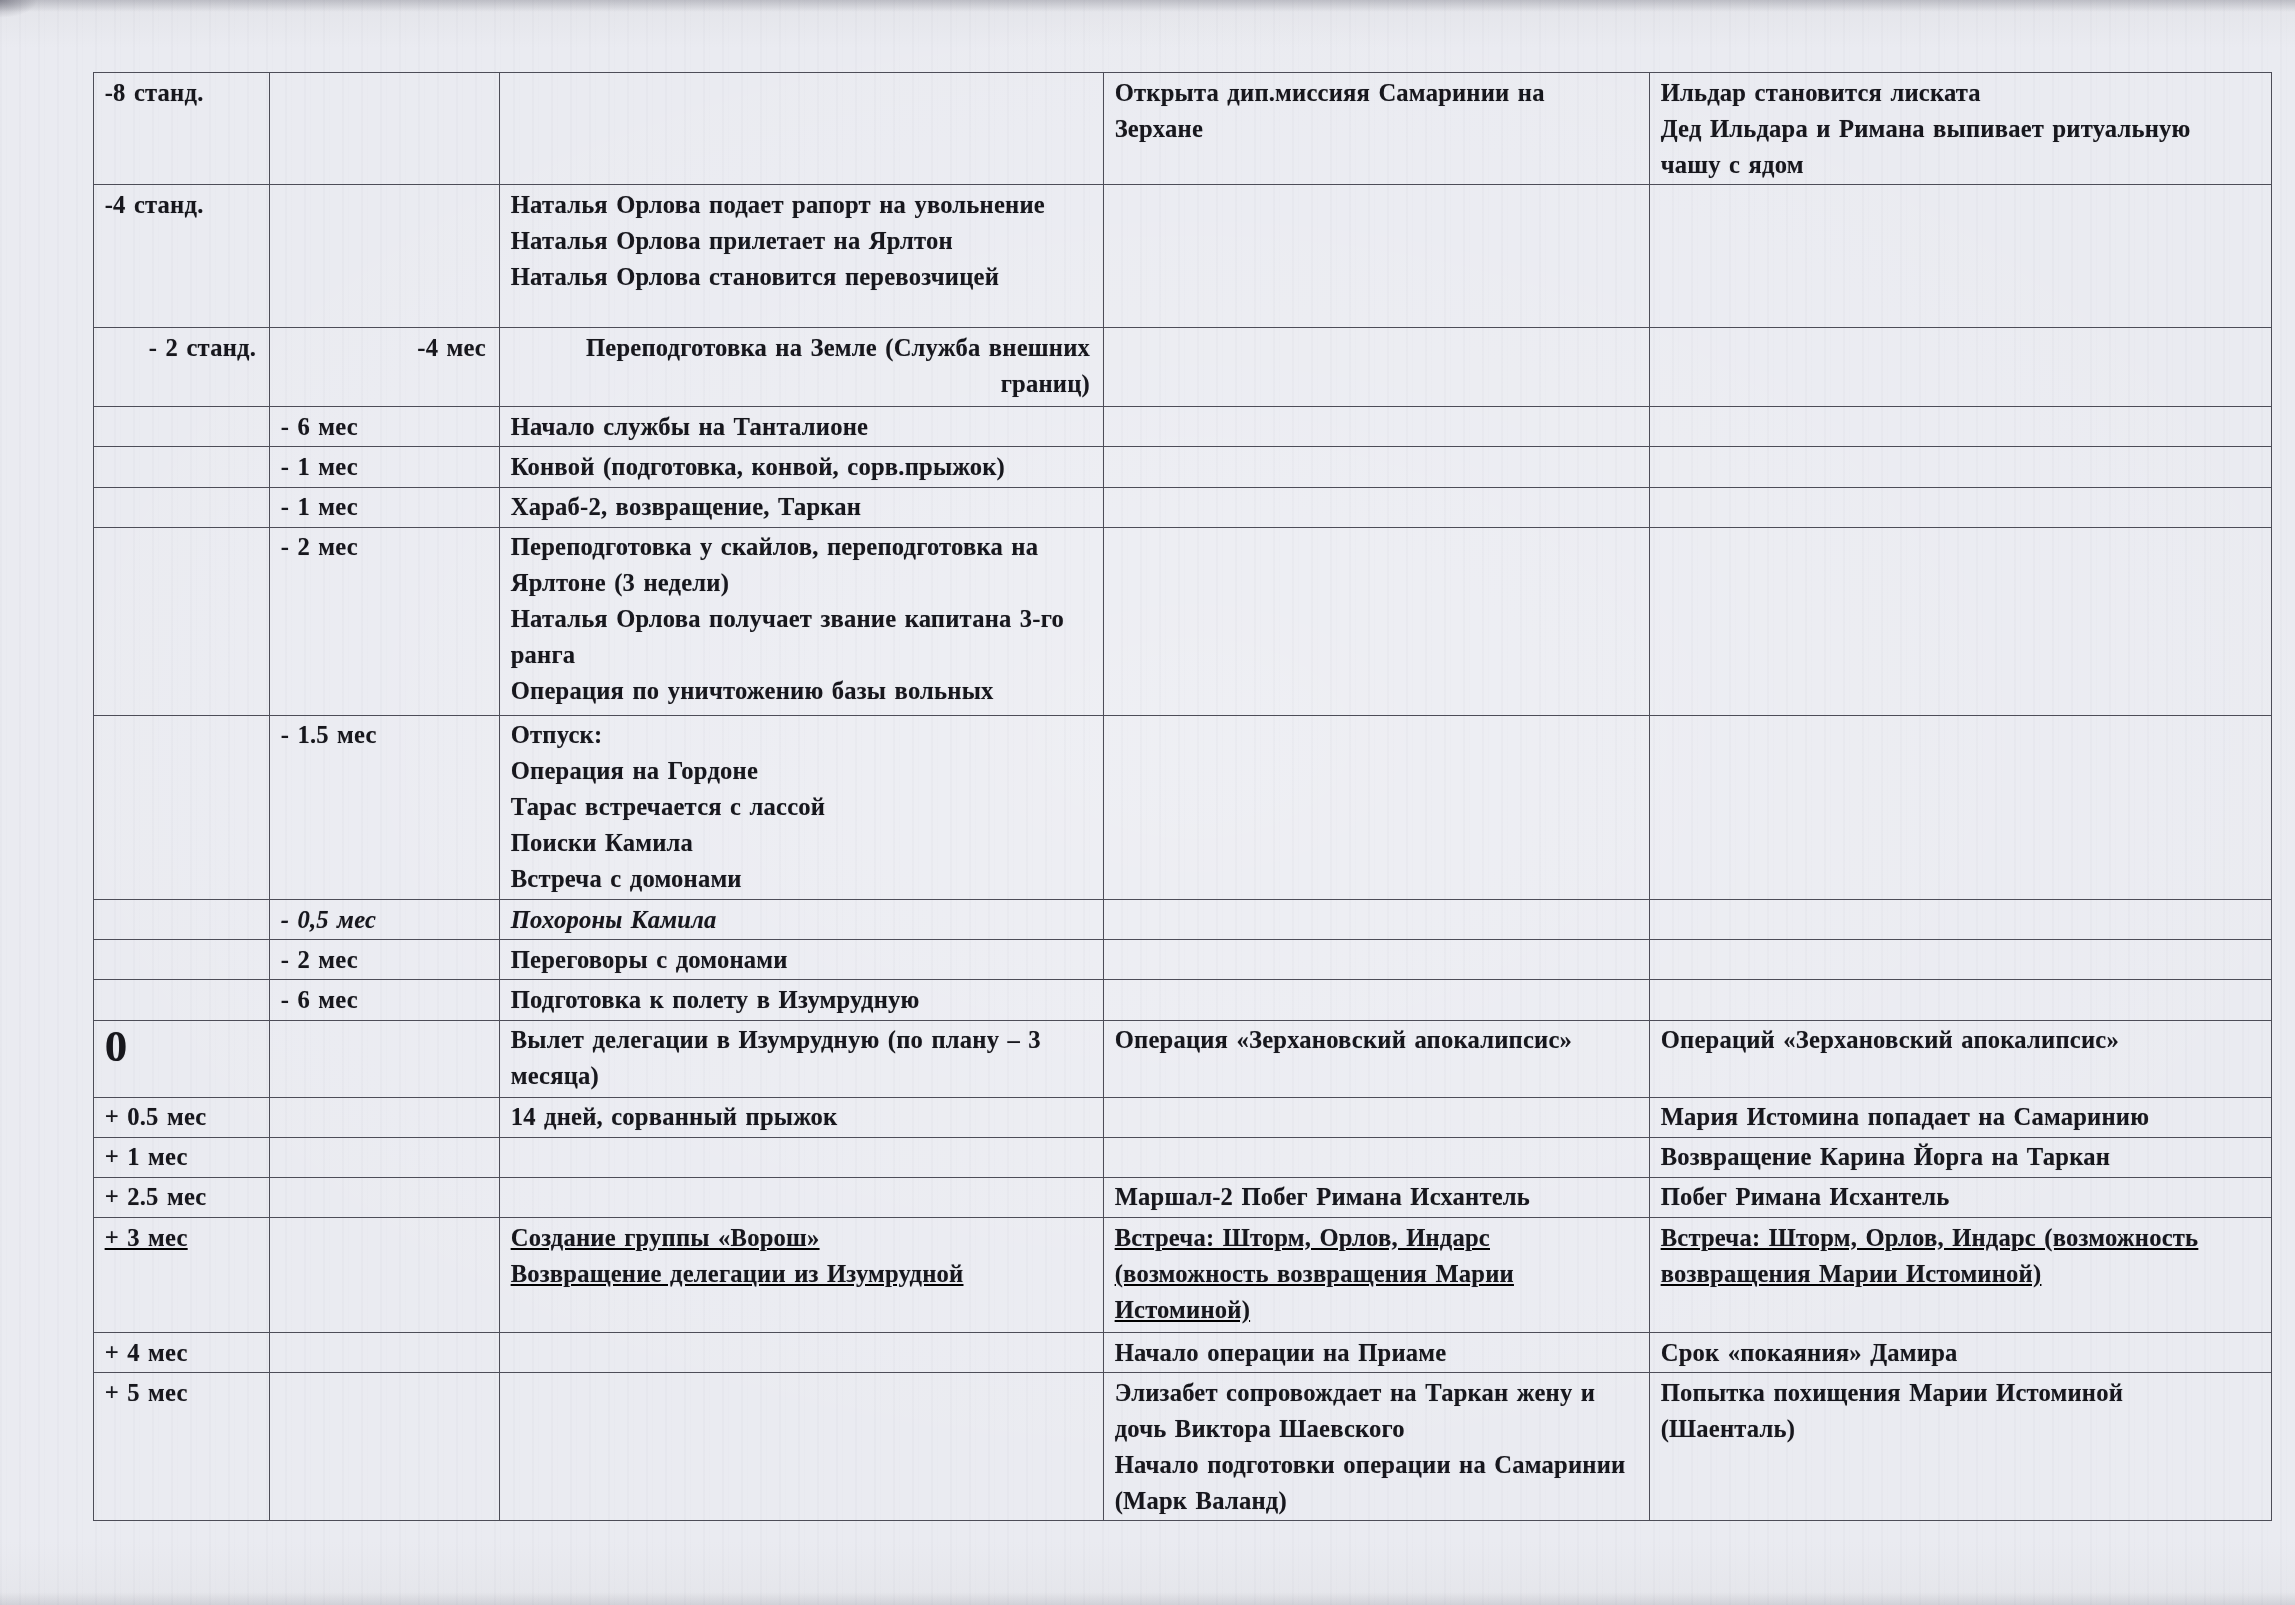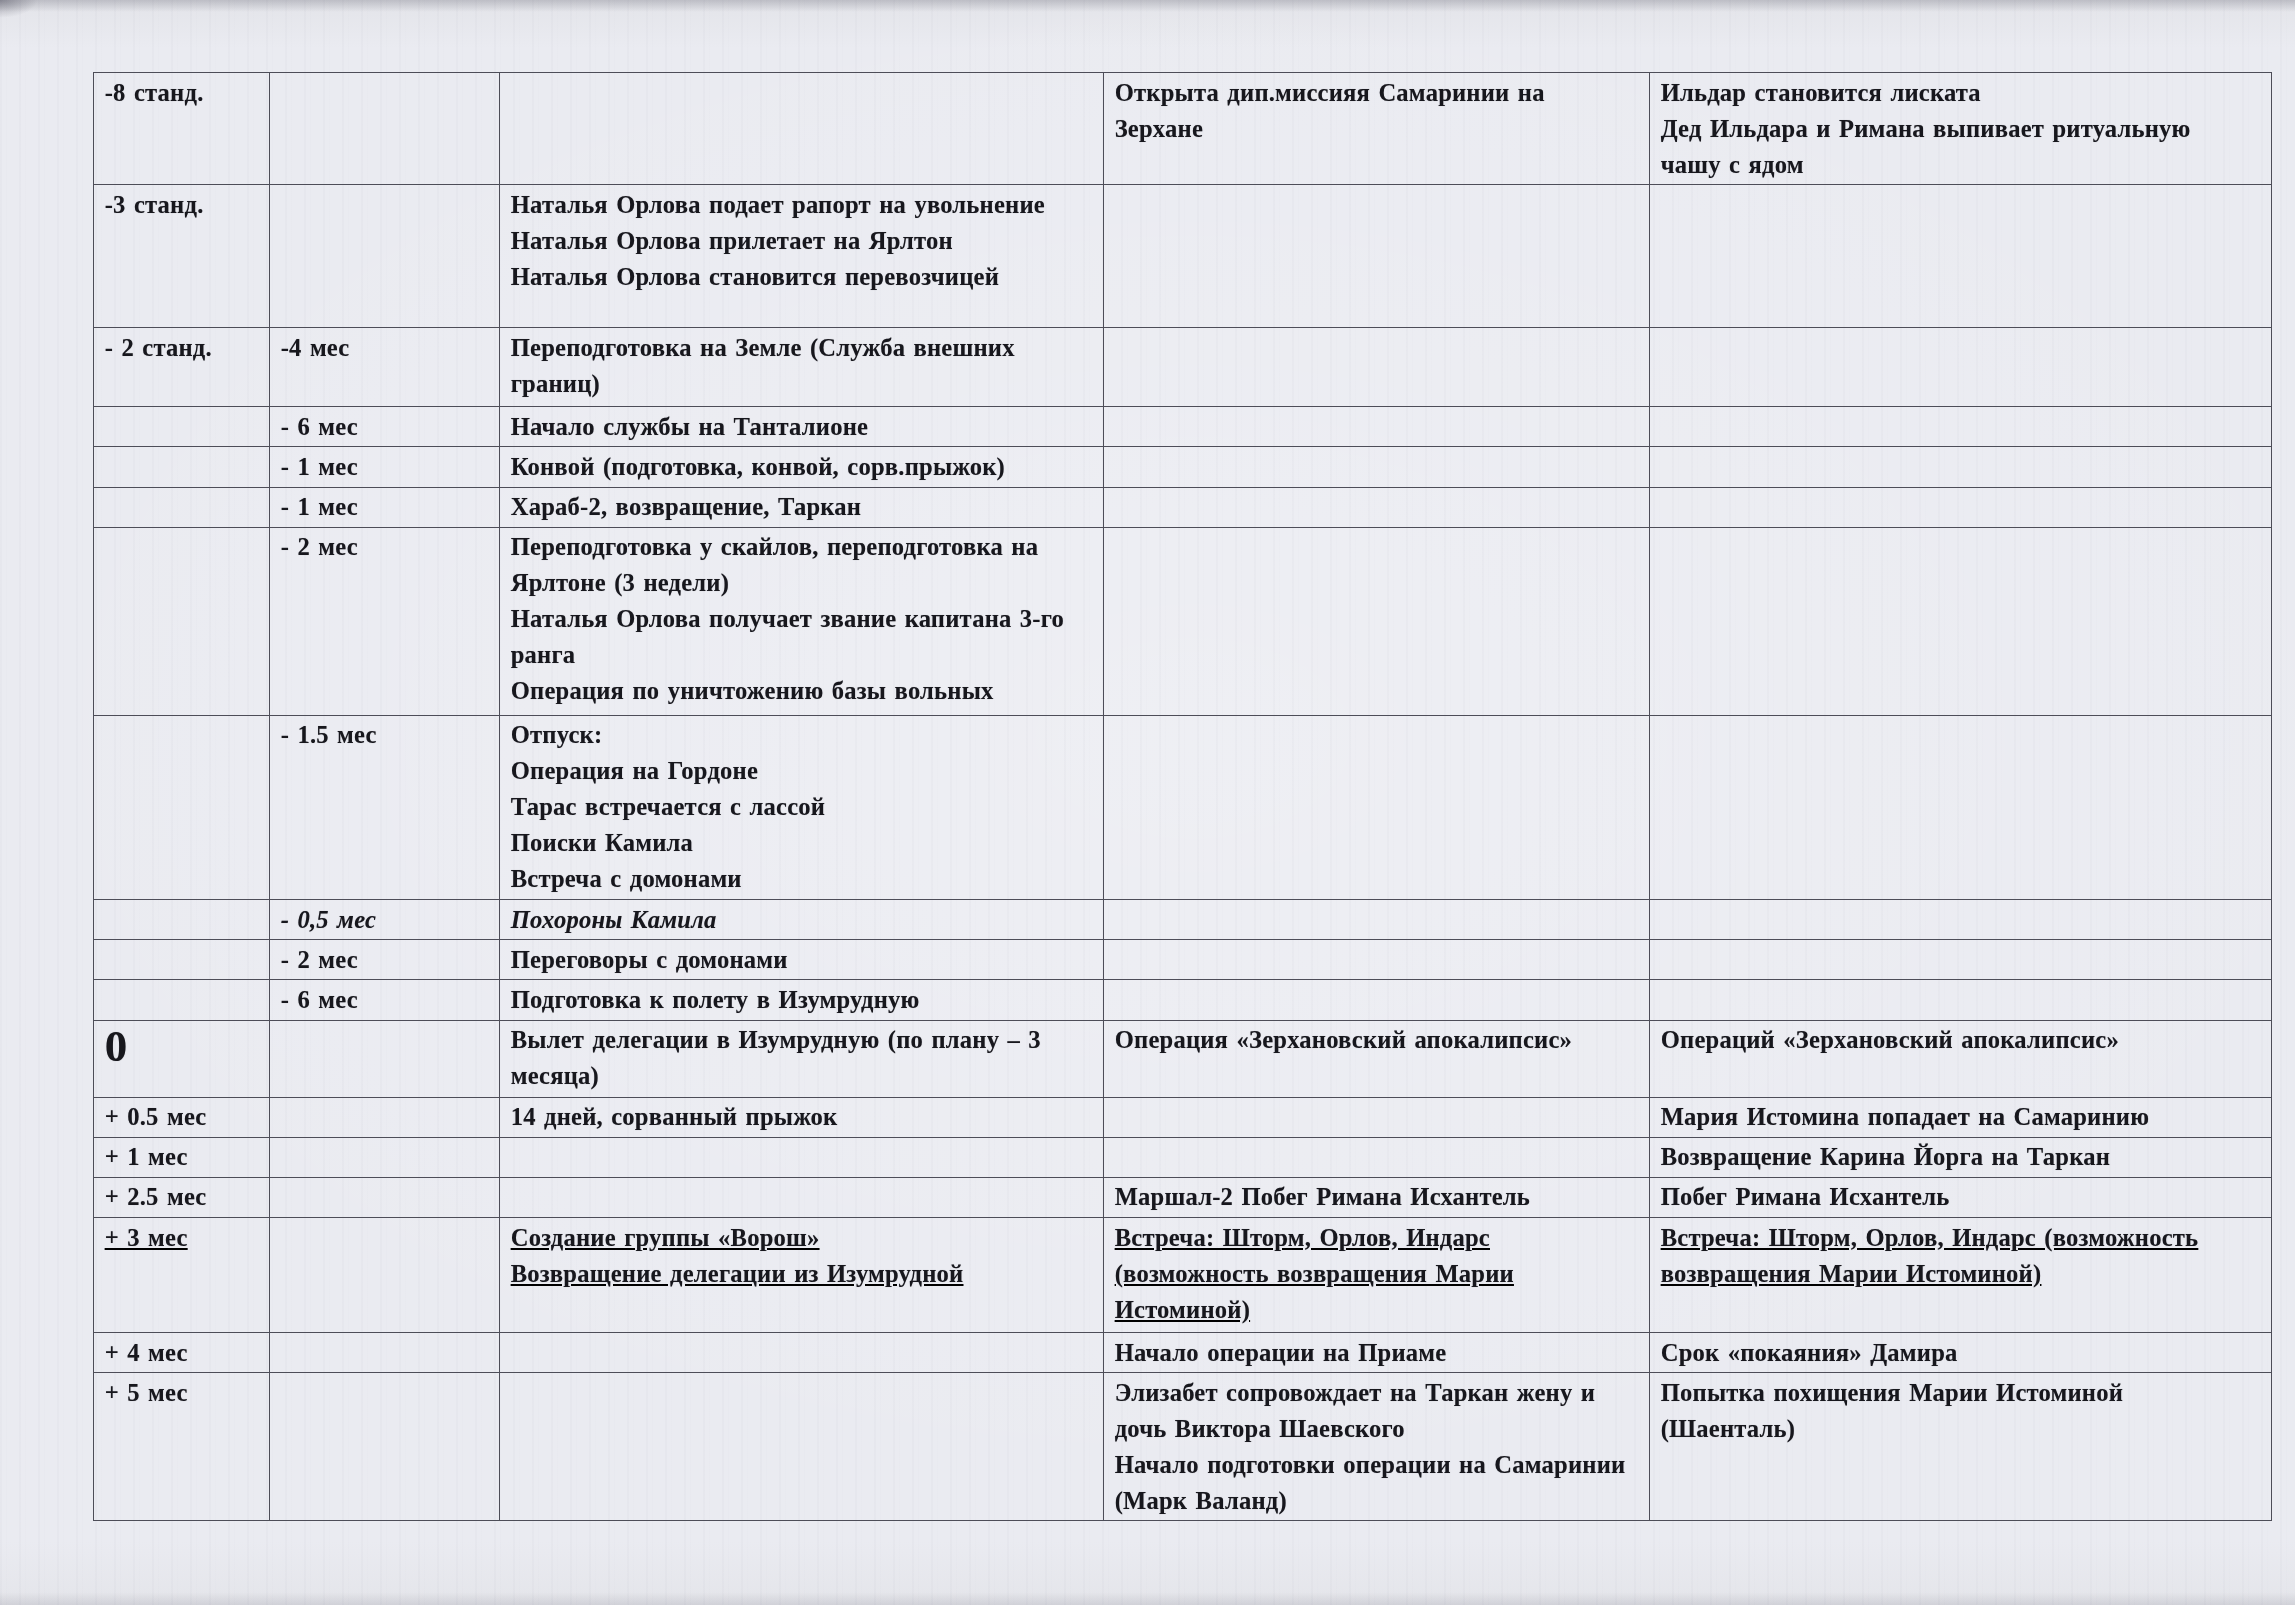--- a/index.html
+++ b/index.html
@@ -106,31 +106,31 @@
         <td></td>
         <td>
           <div class="ev">Открыта дип.миссияя Самаринии на Зерхане</div>
         </td>
         <td>
           <div class="ev">Ильдар становится лиската</div>
           <div class="ev">Дед Ильдара и Римана выпивает ритуальную чашу с ядом</div>
         </td>
       </tr>
       <tr style="height: 143px;">
-        <td><span>-3 станд.</span></td>
+        <td><span>-4 станд.</span></td>
         <td></td>
         <td>
           <div class="ev">Наталья Орлова подает рапорт на увольнение</div>
           <div class="ev">Наталья Орлова прилетает на Ярлтон</div>
           <div class="ev">Наталья Орлова становится перевозчицей</div>
         </td>
         <td></td>
         <td></td>
       </tr>
-      <tr style="height: 79px;">
+      <tr style="height: 79px; text-align: right;">
         <td><span>- 2 станд.</span></td>
         <td><span>-4 мес</span></td>
         <td>
           <div class="ev">Переподготовка на Земле (Служба внешних границ)</div>
         </td>
         <td></td>
         <td></td>
       </tr>
       <tr style="height: 37px;">
         <td></td>

